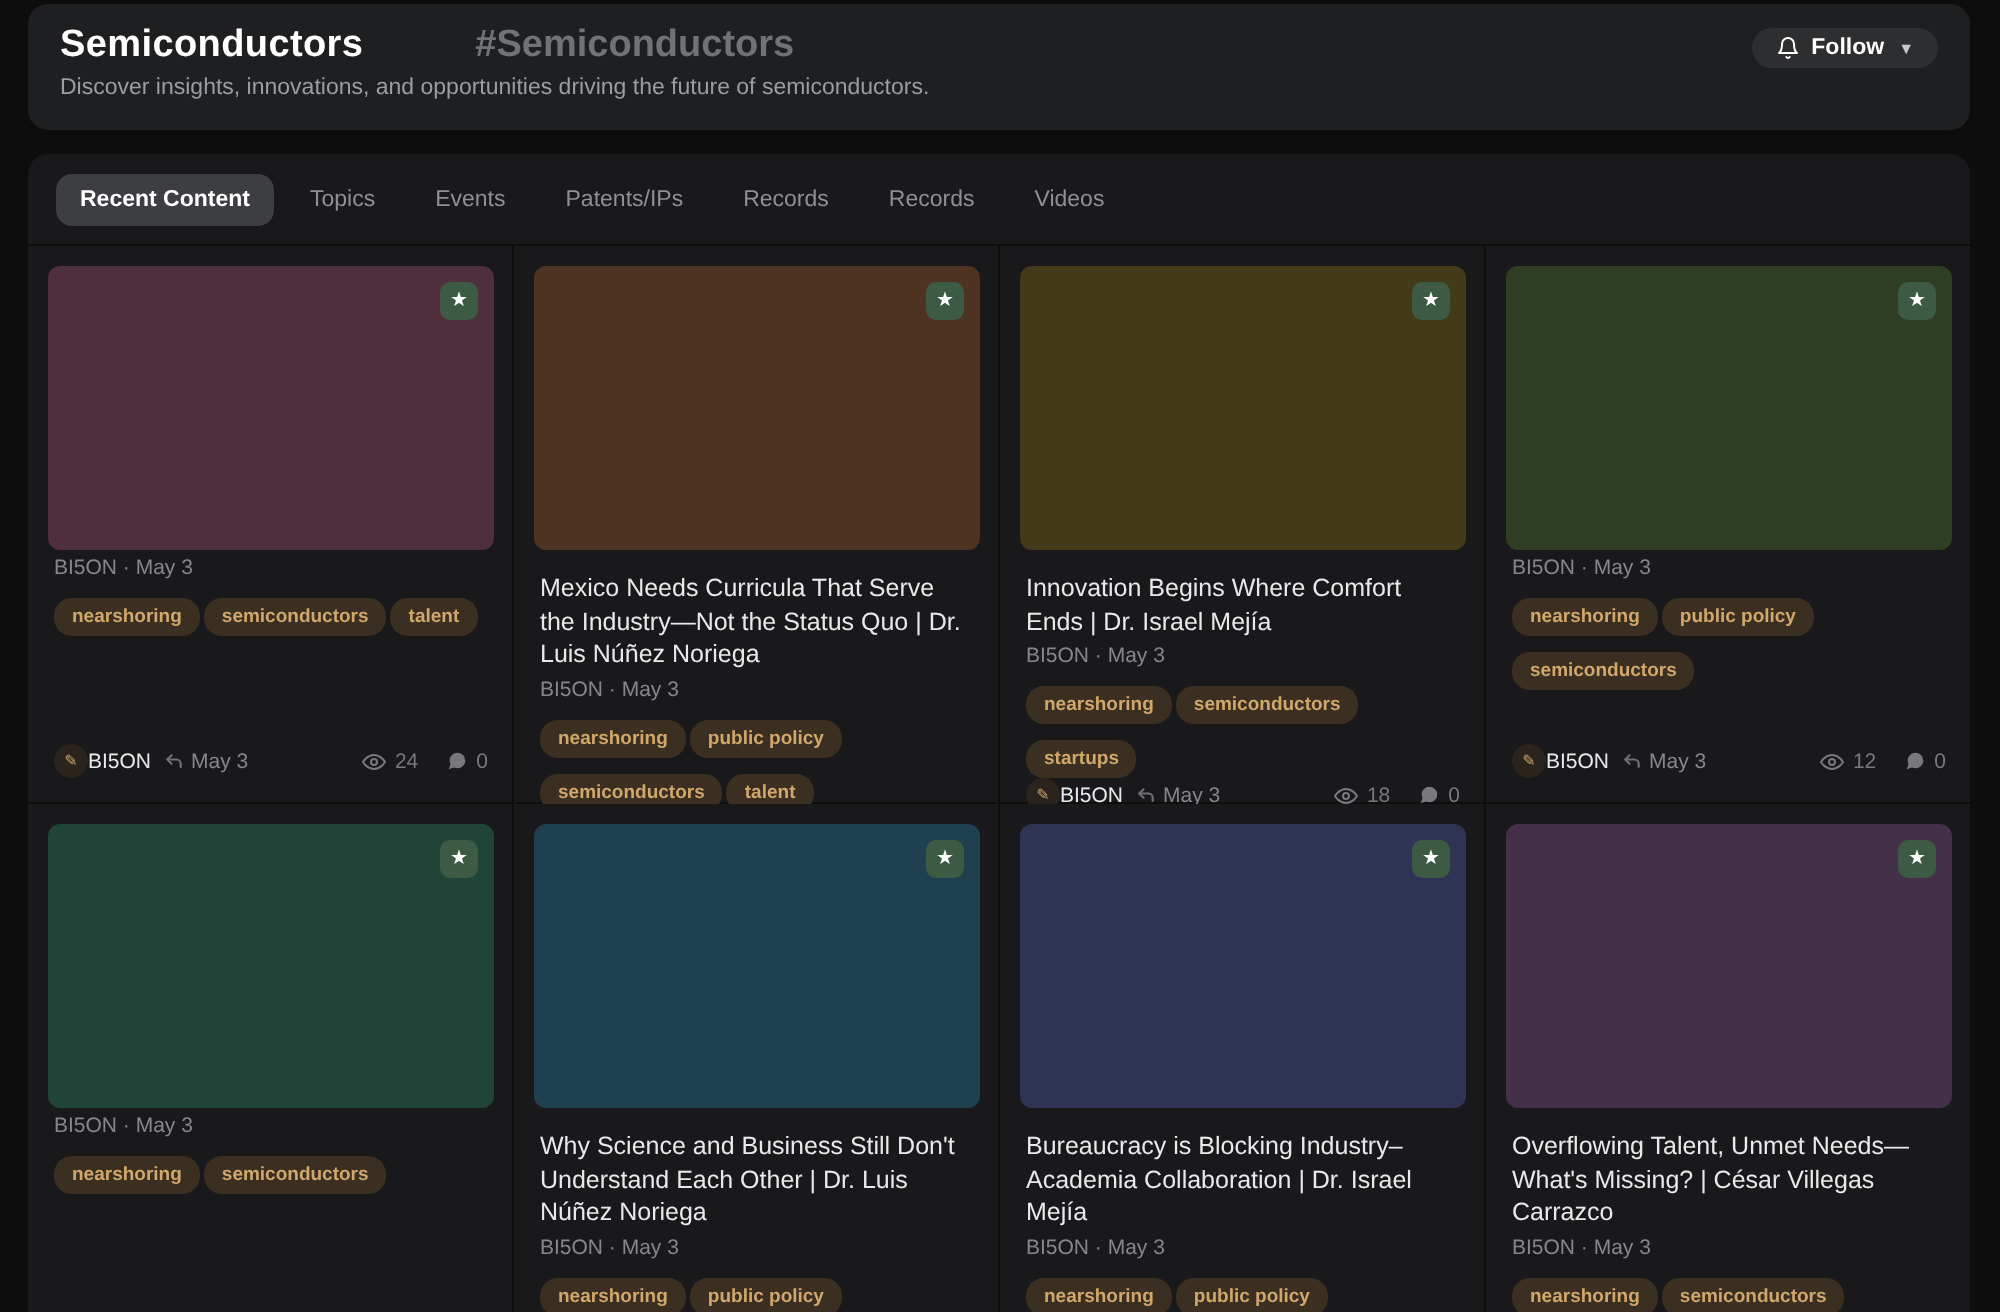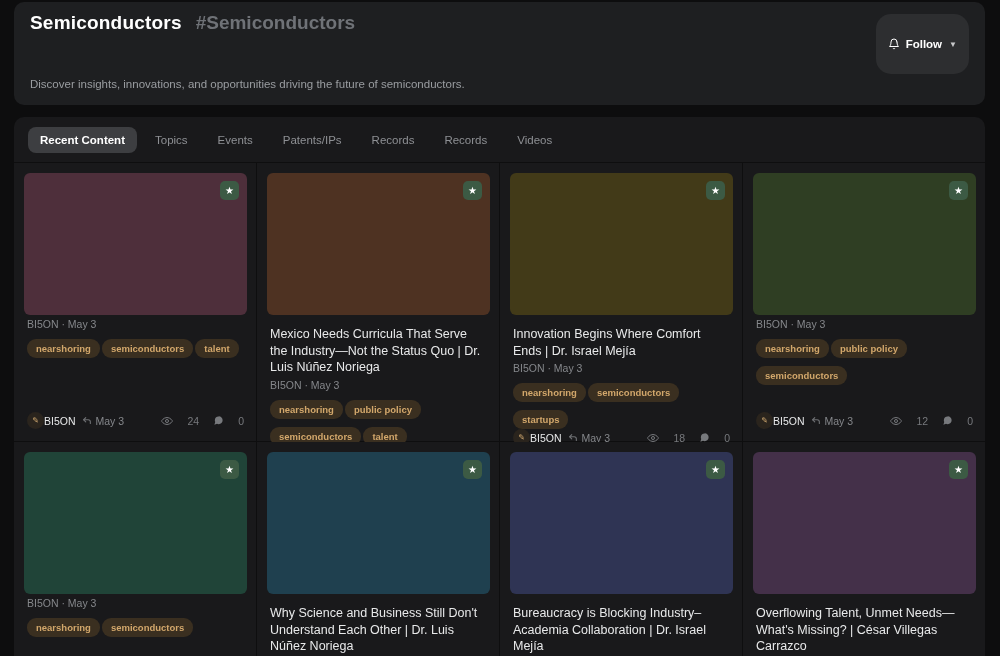--- a/index.html
+++ b/index.html
@@ -14,27 +14,27 @@
   
   .header-panel {
     background: #1e1f21;
     border-radius: 10px;
     padding: 10px 16px 15px 16px;
     position: relative;
   }
   .header-top { display: flex; align-items: flex-start; }
   .title-row { display: flex; align-items: baseline; gap: 14px; }
   .page-title { font-size: 19px; font-weight: 700; color: #ffffff; letter-spacing: .2px; }
-  .page-hashtag { font-size: 19px; font-weight: 700; color: #6f7277; }
+  .page-hashtag { font-size: 19px; font-weight: 700; color: #6f7277; margin-left: 42px; }
   .header-sub { margin-top: 4px; font-size: 11.5px; color: #9a9da1; }
   .spacer { flex: 1; }
   .follow-btn {
     display: flex; align-items: center; gap: 6px;
     background: #2d2e30; border: none; cursor: pointer;
-    border-radius: 15px; padding: 24px 12px;
+    border-radius: 15px; padding: 4px 12px;
     color: #ffffff; font-size: 11.5px; font-weight: 700;
     font-family: "Liberation Sans", sans-serif;
     margin-top: 2px;
   }
   .follow-btn svg { display: block; }
   .caret { font-size: 8px; color: #c7c8ca; margin-left: 1px; }
 
   
   .main-panel {
     margin-top: 12px;
@@ -95,21 +95,21 @@
   }
   .avatar {
     width: 17px; height: 17px; border-radius: 50%;
     background: #2a241d; color: #c9a36c;
     display: flex; align-items: center; justify-content: center;
     font-size: 8px; flex: none;
   }
   .f-author { font-size: 10.5px; font-weight: 400; color: #e8e9ea; margin-left: 0; }
   .reply-icon { margin-left: 6px; color: #6f7174; display: flex; }
   .f-date { font-size: 10.5px; color: #85878b; margin-left: 4px; }
-  .stat { display: flex; align-items: center; gap: 14px; color: #77797d; font-size: 10.5px; justify-content: space-between; }
+  .stat { display: flex; align-items: center; gap: 4px; color: #77797d; font-size: 10.5px; justify-content: space-between; }
   .stat + .stat { margin-left: 14px; }
   .stat svg { display: block; }
 </style>
 </head>
 <body>
 
 <div class="page">
 
   <div class="header-panel">
     <div class="header-top">

